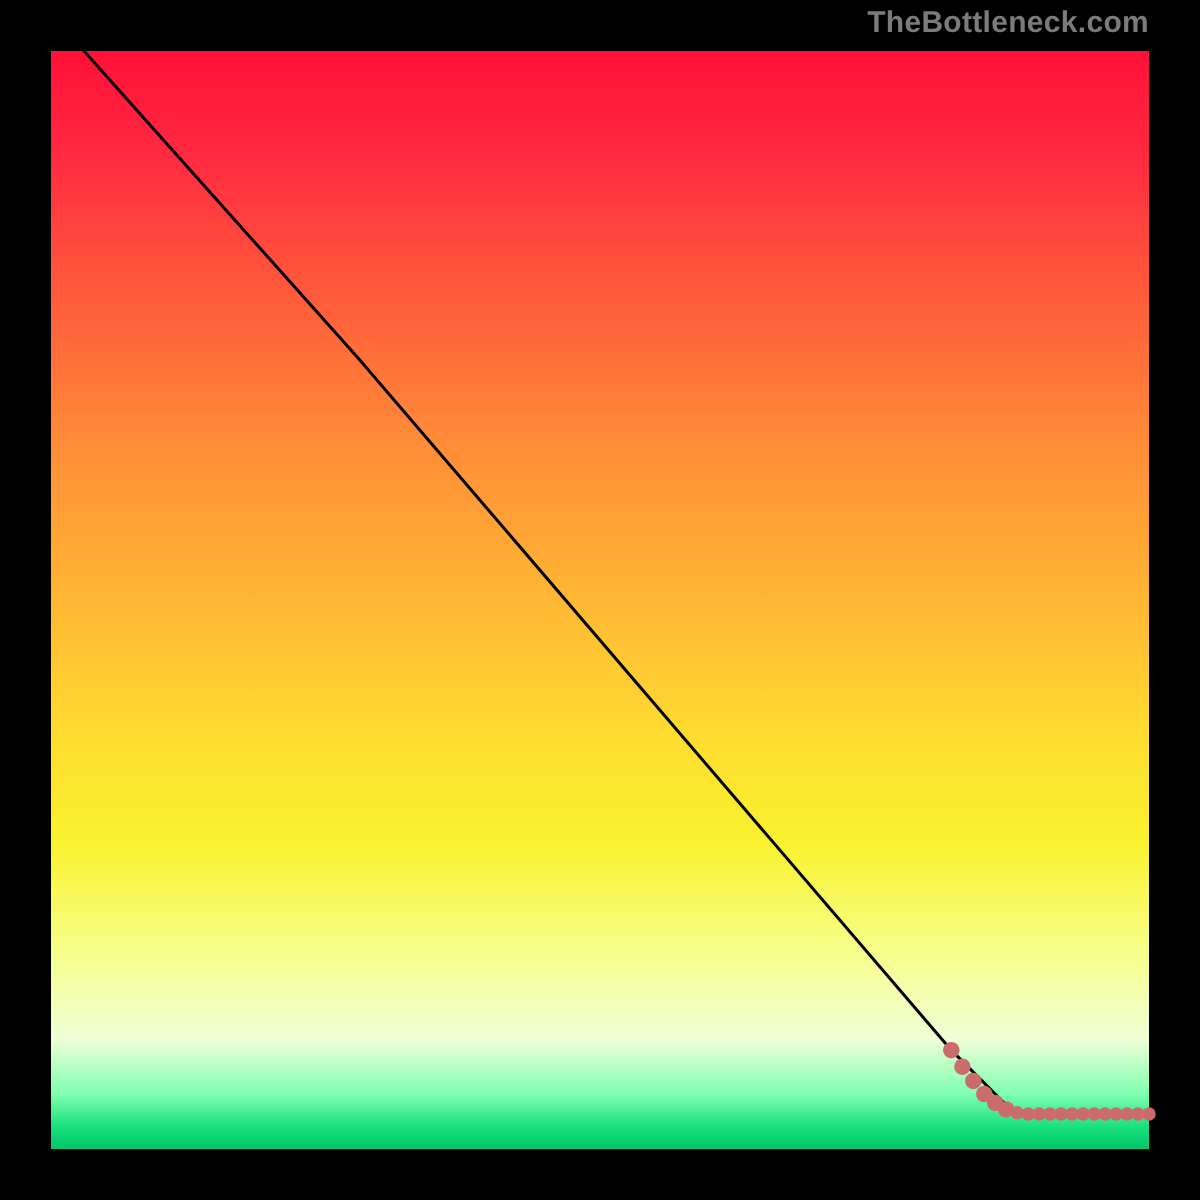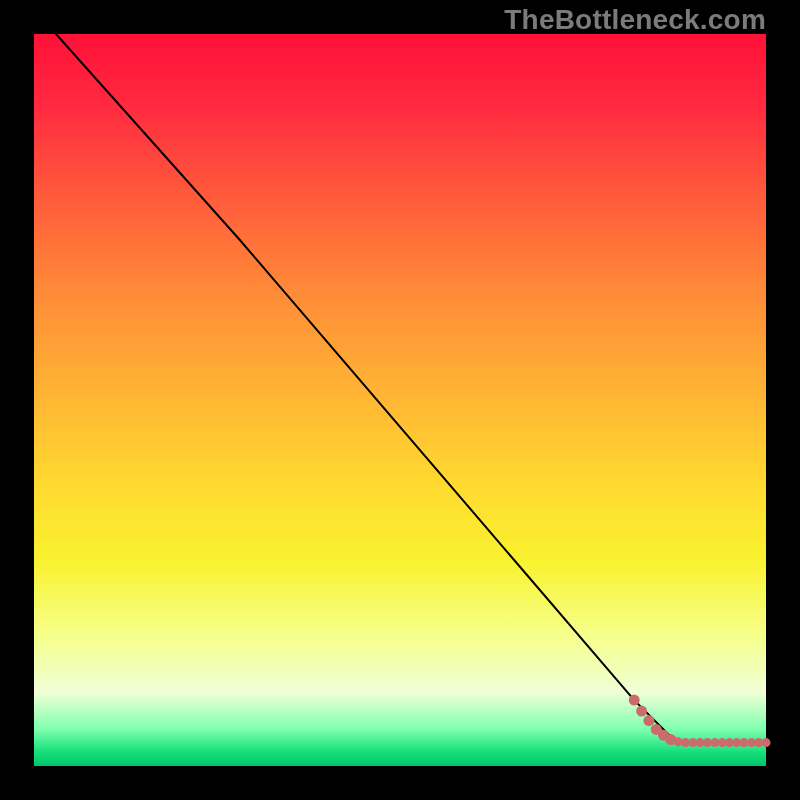--- a/index.html
+++ b/index.html
@@ -39,21 +39,21 @@
       #7fffb0 95%,
       #18e07a 98%,
       #00c66a 100%
     );
   }
   .watermark {
     position: absolute;
     top: 4px;
     right: 34px;
     font-family: Arial, Helvetica, sans-serif;
-    font-size: 28px;
+    font-size: 20px;
     font-weight: 600;
     color: #7b7b7b;
     letter-spacing: 0.2px;
   }
   svg.overlay {
     position: absolute;
     top: 0;
     left: 0;
   }
 </style>

